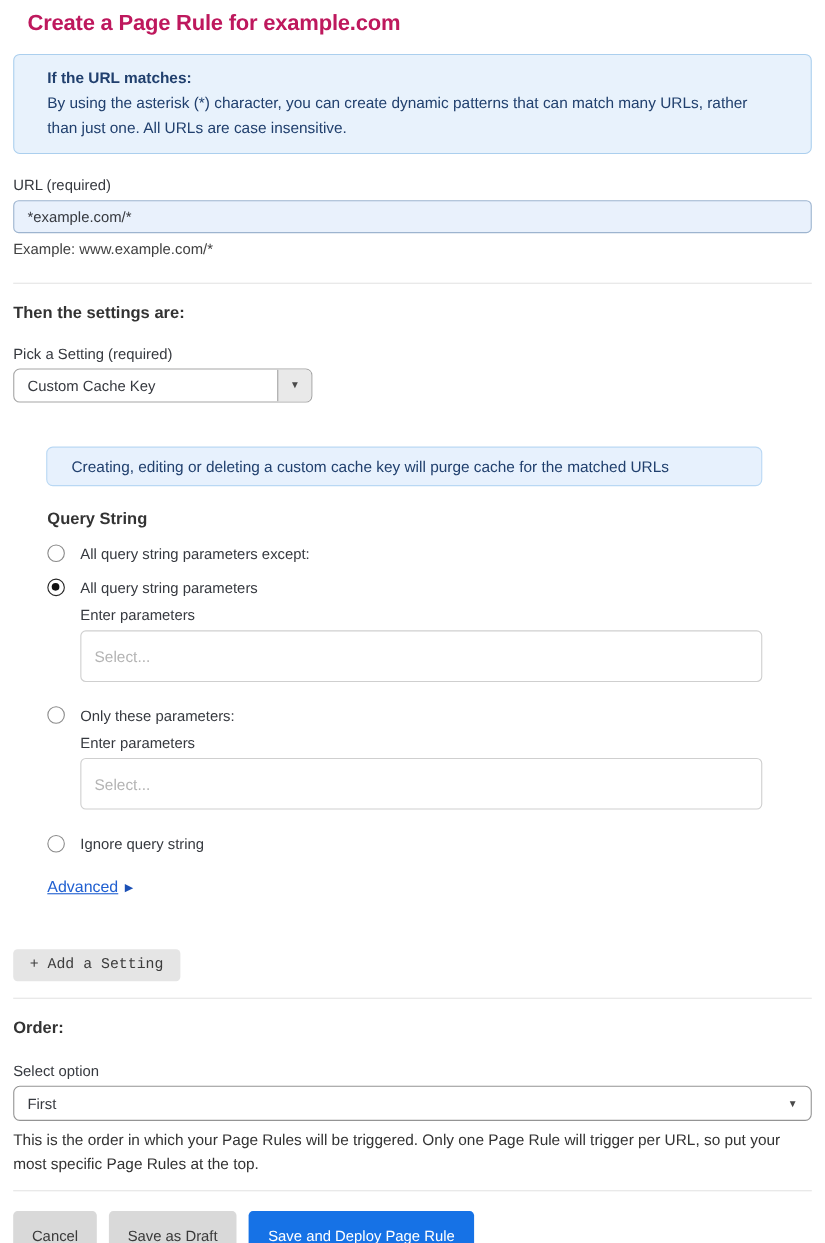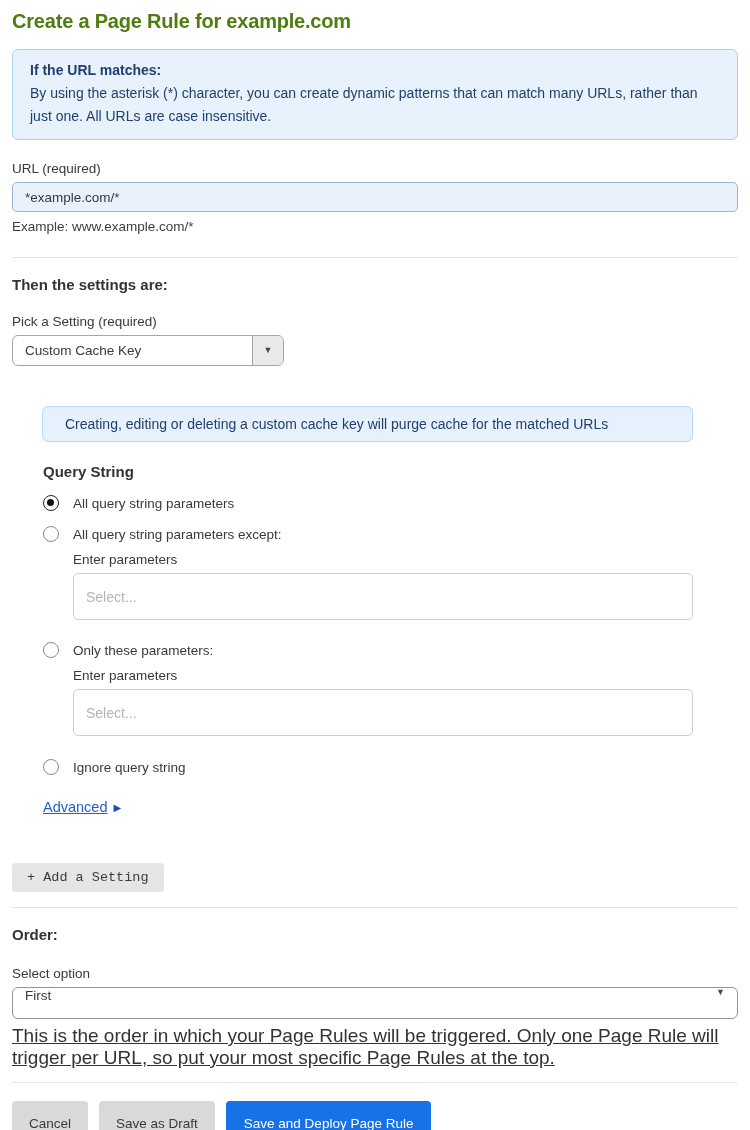--- a/index.html
+++ b/index.html
@@ -1,22 +1,22 @@
 <!DOCTYPE html>
 <html><head>
 <meta charset="utf-8">
 <style>
   html,body{margin:0;padding:0;background:#fff;}
   body{width:750px;height:1130px;overflow:hidden;font-family:"Liberation Sans",sans-serif;color:#36393f;}
   .page{padding:0 12px;}
 
-  h1.page-title{font-size:20px;font-weight:bold;margin:10px 0 0;color:#4d7c0f;letter-spacing:-0.2px;}
+  h1.page-title{font-size:20px;font-weight:bold;margin:10px 13px 0;color:#be185d;letter-spacing:-0.2px;}
 
   .info-box{margin-top:16px;background:#e8f2fc;border:1px solid #abcfee;border-radius:6px;
-            padding:9px 17px 11px;color:#21406e;font-size:14px;line-height:23px;box-sizing:border-box;}
+            padding:9px 30px 11px;color:#21406e;font-size:14px;line-height:23px;box-sizing:border-box;}
   .info-heading{font-weight:bold;}
   .info-link{color:#2767cf;text-decoration:underline;cursor:pointer;}
   .info-suffix{color:#21406e;}
 
   .field-label{margin-top:21px;font-size:13.5px;color:#36393f;}
   .url-input{display:block;margin-top:6px;width:100%;box-sizing:border-box;height:30px;background:#e9f1fc;
              border:1px solid #9db4cf;border-radius:5px;padding:0 12px;font-size:13.5px;color:#36393f;
              font-family:"Liberation Sans",sans-serif;}
   .hint{margin-top:7px;font-size:13.5px;color:#404040;}
 
@@ -49,23 +49,23 @@
                border-radius:5px;padding:0 12px;font-size:14px;color:#36393f;font-family:"Liberation Sans",sans-serif;}
   .param-input::placeholder{color:#b4b4b4;}
 
   .advanced-row{margin:24px 0 0 31px;display:flex;align-items:center;width:max-content;cursor:pointer;}
   .advanced-link{color:#2160d1;font-size:14.5px;font-weight:500;text-decoration:underline;}
   .advanced-arrow{color:#1b50b5;font-size:10px;margin-left:6px;}
 
   .add-btn{margin-top:48px;background:#e5e5e5;border:none;border-radius:4px;height:29px;padding:0 15px;
            font-size:13.5px;color:#3c3c3c;cursor:pointer;font-family:Liberation Mono, monospace;}
 
-  .order-select{margin-top:6px;display:flex;justify-content:space-between;border:1px solid #949494;
+  .order-select{margin-top:6px;display:flex;justify-content:space-between;align-items:center;border:1px solid #949494;
                 border-radius:6px;height:30px;padding:0 12px;font-size:13.5px;cursor:pointer;background:#fff;}
-  .help{margin-top:6px;font-size:19px;line-height:22px;color:#333;text-decoration:underline;}
+  .help{margin-top:6px;font-size:14px;line-height:22px;color:#333;}
 
   .footer{display:flex;gap:11px;margin-top:18px;}
   .btn{border:none;border-radius:4px;height:45px;font-size:13.5px;cursor:pointer;font-family:Liberation Sans, sans-serif;}
   .btn-gray{background:#d9d9d9;color:#3a3a3a;padding:0 17px;}
   .btn-blue{background:#1672e6;color:#fff;padding:0 18px;}
 </style>
 </head>
 <body>
 
 <div class="page">
@@ -92,27 +92,27 @@
         <span class="caret">▼</span>
       </span>
   </div>
 
   <div class="notice">Creating, editing or deleting a custom cache key will purge cache for the matched URLs</div>
 
   <div class="qs">
     <h3 class="qs-heading">Query String</h3>
 
     <div class="radio-row">
-      <span class="radio selected"></span>
-      <span class="radio-label">All query string parameters</span>
+      <span class="radio"></span>
+      <span class="radio-label">All query string parameters except:</span>
     </div>
 
     <div class="radio-row">
-      <span class="radio"></span>
-      <span class="radio-label">All query string parameters except:</span>
+      <span class="radio selected"></span>
+      <span class="radio-label">All query string parameters</span>
     </div>
     <div class="param-group">
       <div class="param-label">Enter parameters</div>
       <input class="param-input" type="text" placeholder="Select..." style="">
     </div>
 
     <div class="radio-row" style="margin-top:22px">
       <span class="radio"></span>
       <span class="radio-label">Only these parameters:</span>
     </div>

